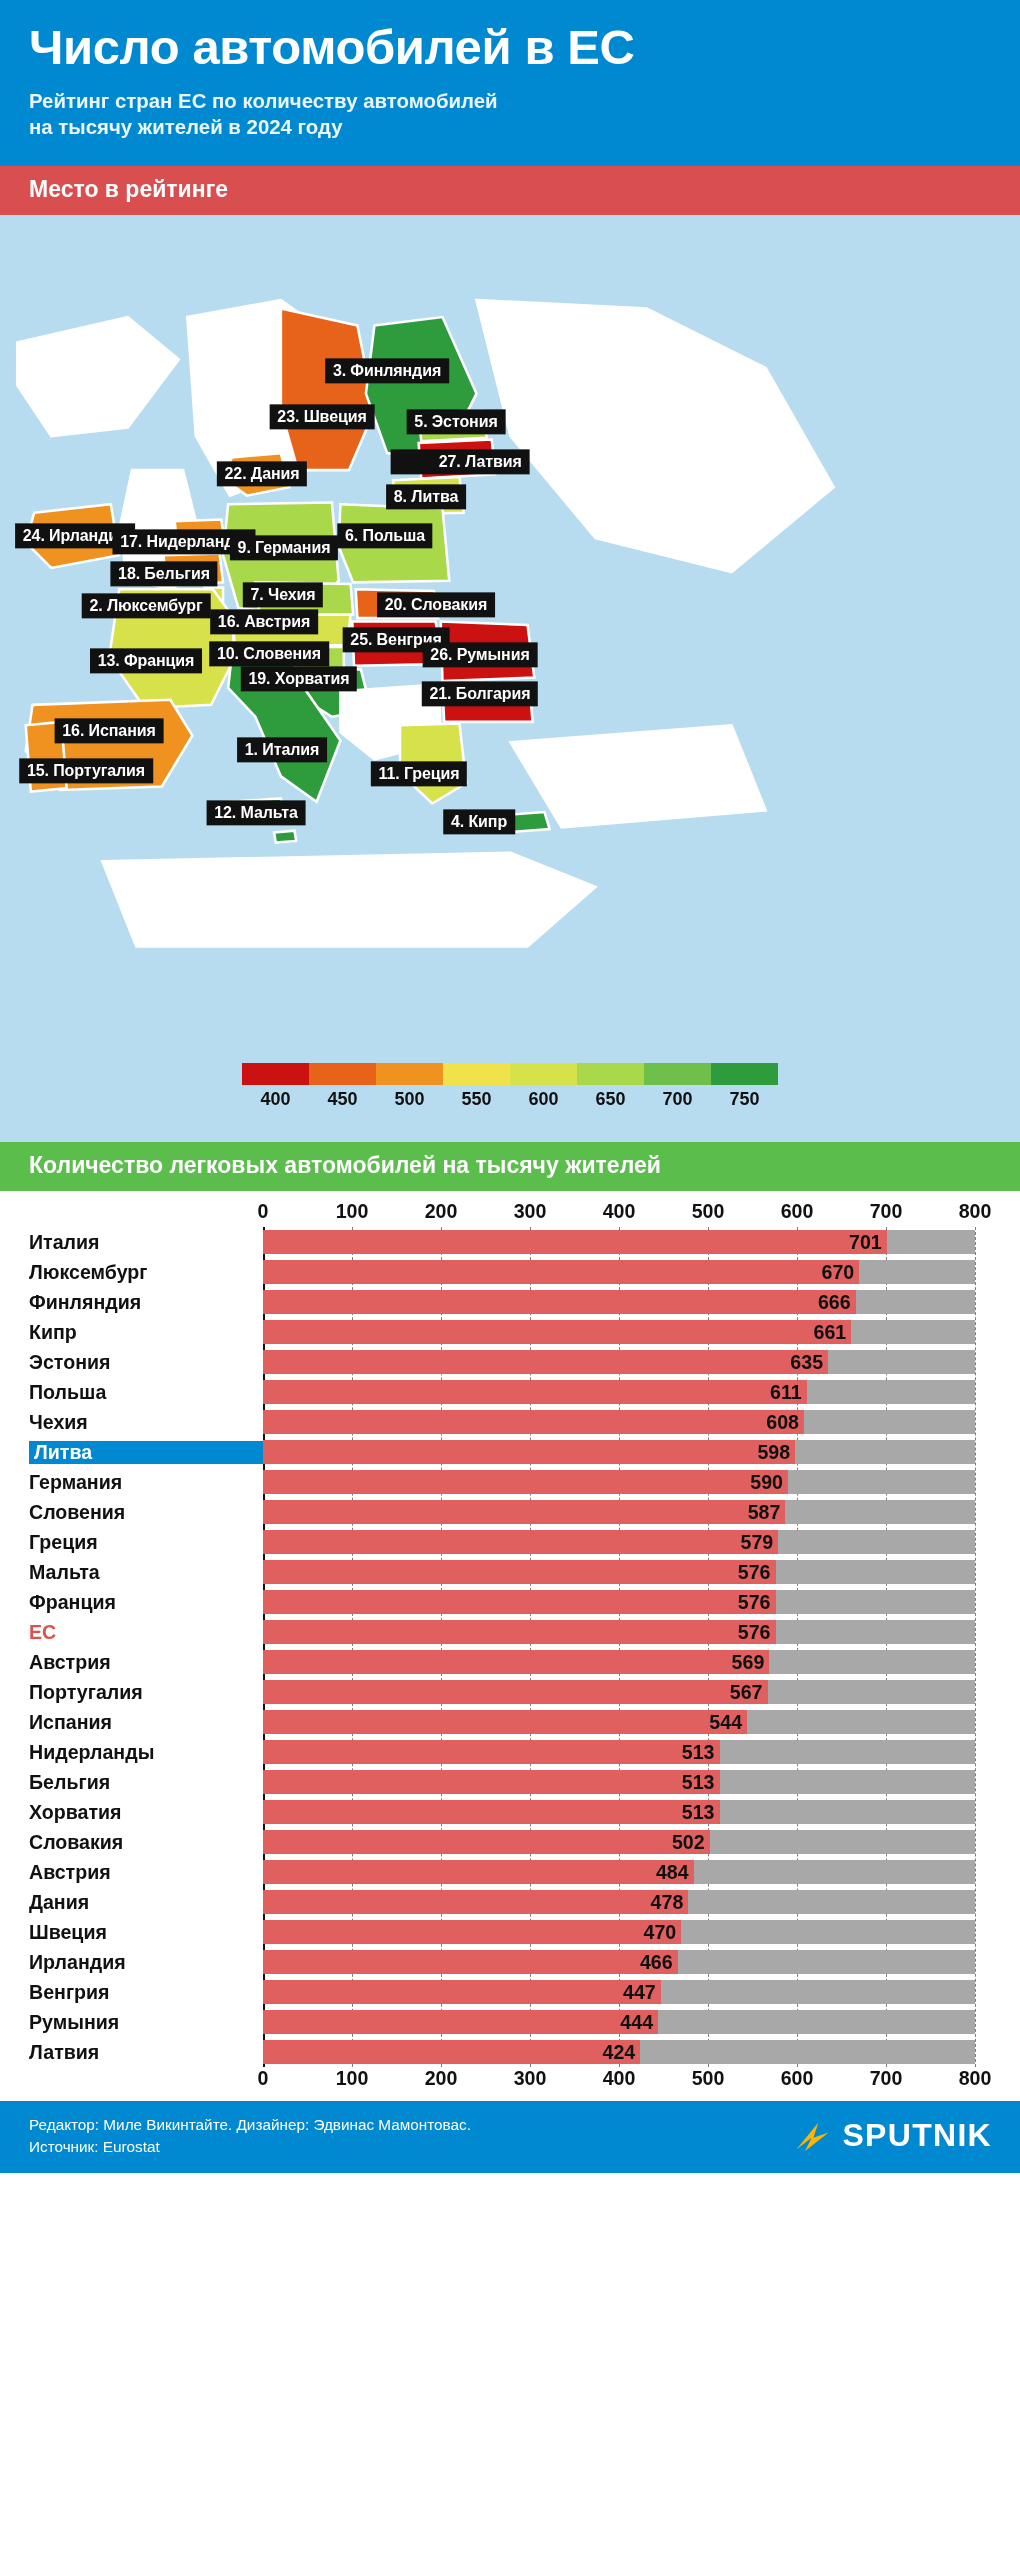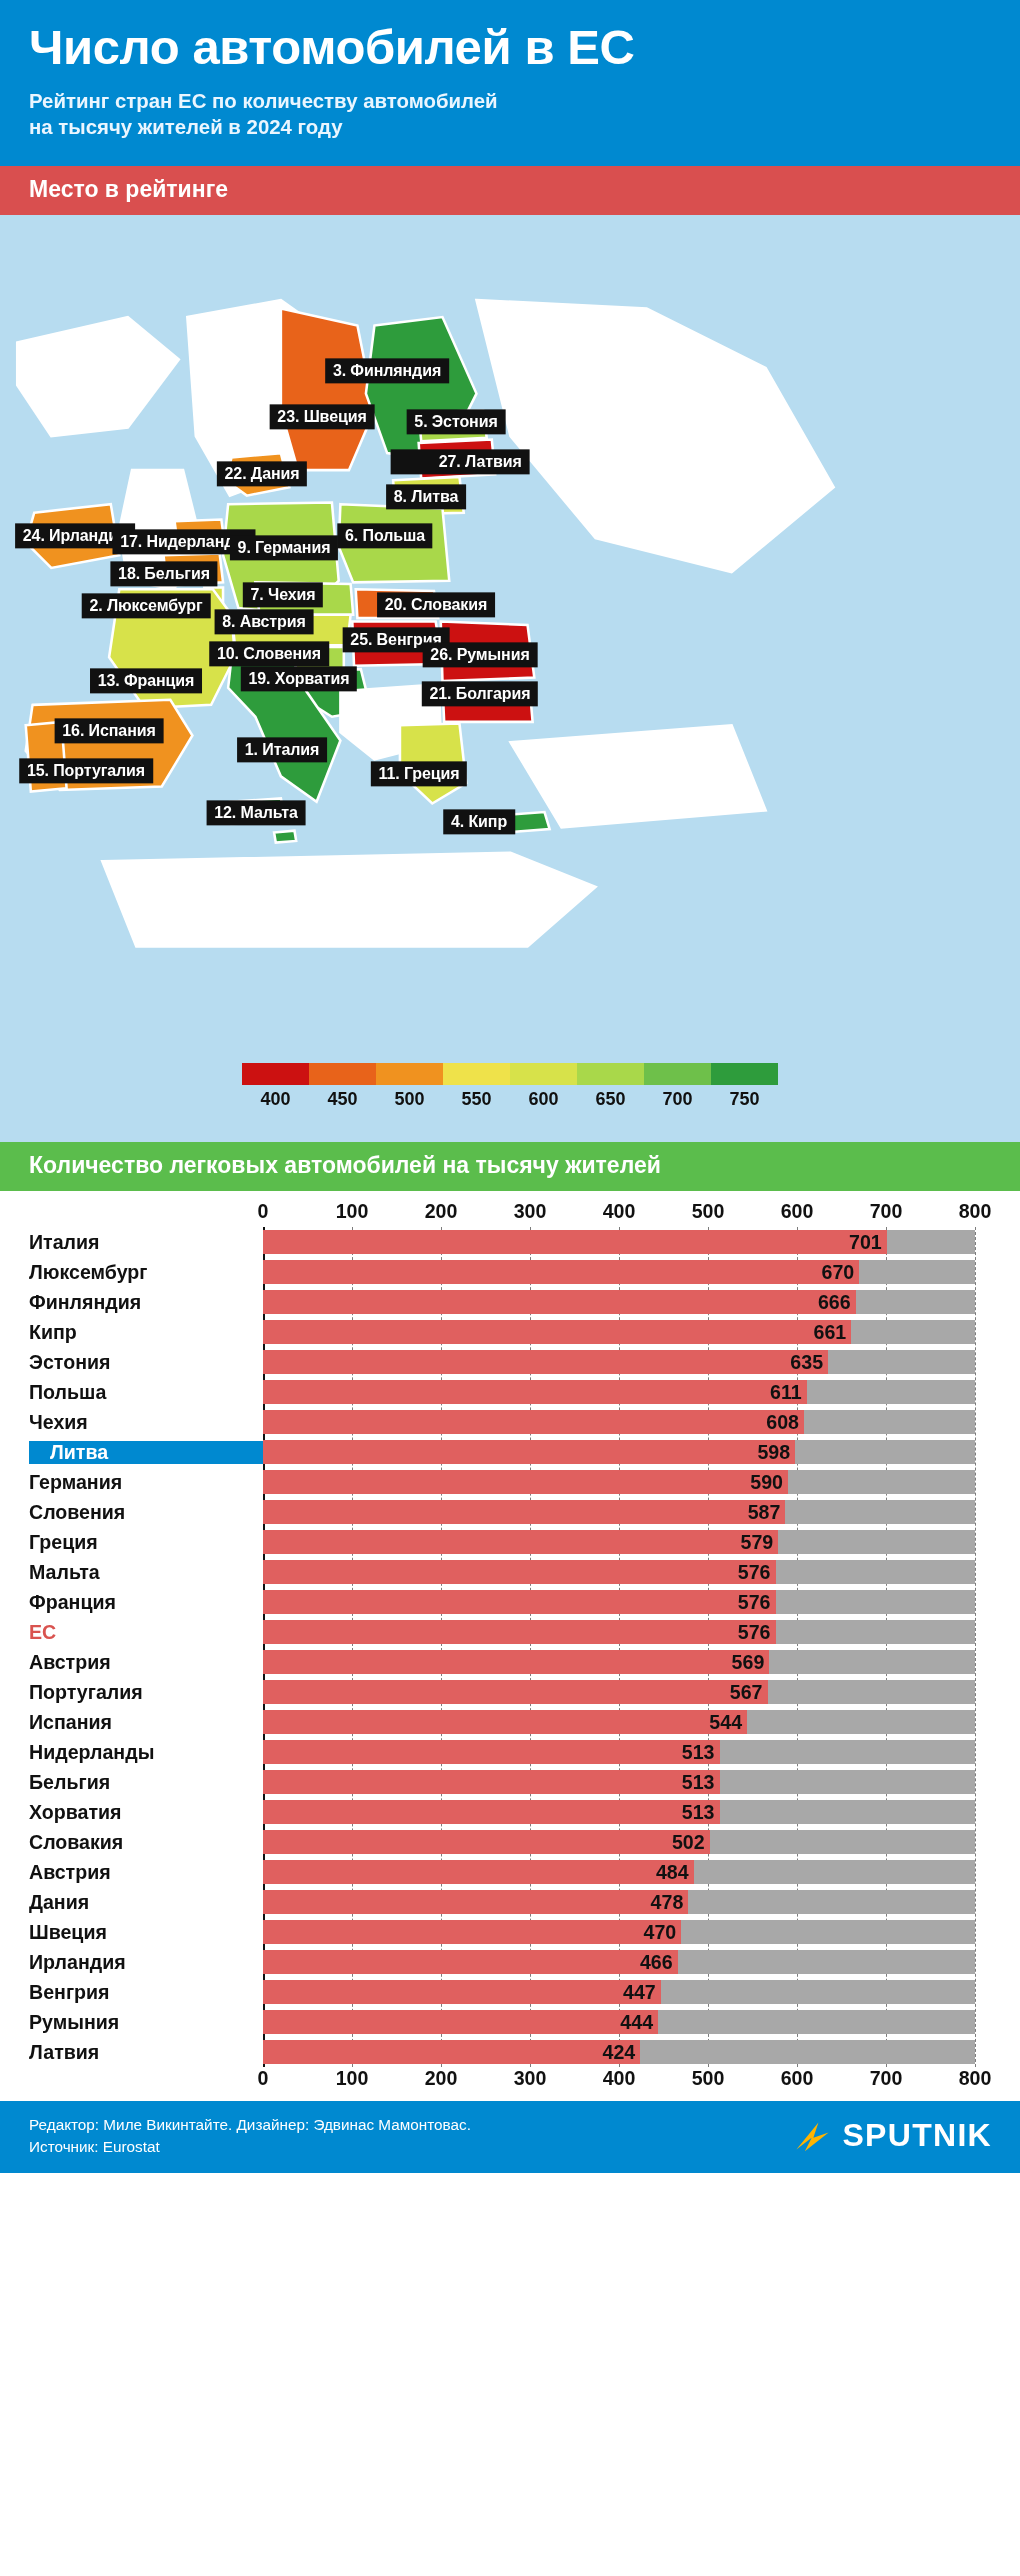--- a/index.html
+++ b/index.html
@@ -141,21 +141,21 @@
     text-align: left;
     font-size: 19.6px;
     font-weight: bold;
     white-space: nowrap;
     color: #111111;
   }
   .rname.eu { color: #d9534f; }
   .rname.hl {
     background: #0089d0;
     color: #ffffff;
-    padding-left: 21px;
+    padding-left: 5px;
     width: 234px;
   }
   .track {
     position: relative;
     flex: 1;
     height: 24px;
     background: #a8a8a8;
     margin-right: 17px;
   }
   .fill {
@@ -286,23 +286,23 @@
     <div class="lbl" style="left:262px; top:259px;">22. Дания</div>
     <div class="lbl" style="left:426px; top:282px;">8. Литва</div>
     <div class="lbl" style="left:75px; top:321px;">24. Ирландия</div>
     <div class="lbl" style="left:184px; top:327px;">17. Нидерланды</div>
     <div class="lbl" style="left:284px; top:333px;">9. Германия</div>
     <div class="lbl" style="left:385px; top:321px;">6. Польша</div>
     <div class="lbl" style="left:164px; top:359px;">18. Бельгия</div>
     <div class="lbl" style="left:283px; top:380px;">7. Чехия</div>
     <div class="lbl" style="left:146px; top:391px;">2. Люксембург</div>
     <div class="lbl" style="left:392px; top:390px;margin-left:44px;">20. Словакия</div>
-    <div class="lbl" style="left:264px; top:407px;">8. Австрия</div>
+    <div class="lbl" style="left:264px; top:407px;">16. Австрия</div>
     <div class="lbl" style="left:396px; top:425px;">25. Венгрия</div>
-    <div class="lbl" style="left:146px; top:466px;">13. Франция</div>
+    <div class="lbl" style="left:146px; top:446px;">13. Франция</div>
     <div class="lbl" style="left:269px; top:439px;">10. Словения</div>
     <div class="lbl" style="left:480px; top:440px;">26. Румыния</div>
     <div class="lbl" style="left:299px; top:464px;">19. Хорватия</div>
     <div class="lbl" style="left:480px; top:479px;">21. Болгария</div>
     <div class="lbl" style="left:109px; top:516px;">16. Испания</div>
     <div class="lbl" style="left:282px; top:535px;">1. Италия</div>
     <div class="lbl" style="left:419px; top:559px;">11. Греция</div>
     <div class="lbl" style="left:86px; top:556px;">15. Португалия</div>
     <div class="lbl" style="left:256px; top:598px;">12. Мальта</div>
     <div class="lbl" style="left:479px; top:607px;">4. Кипр</div>

